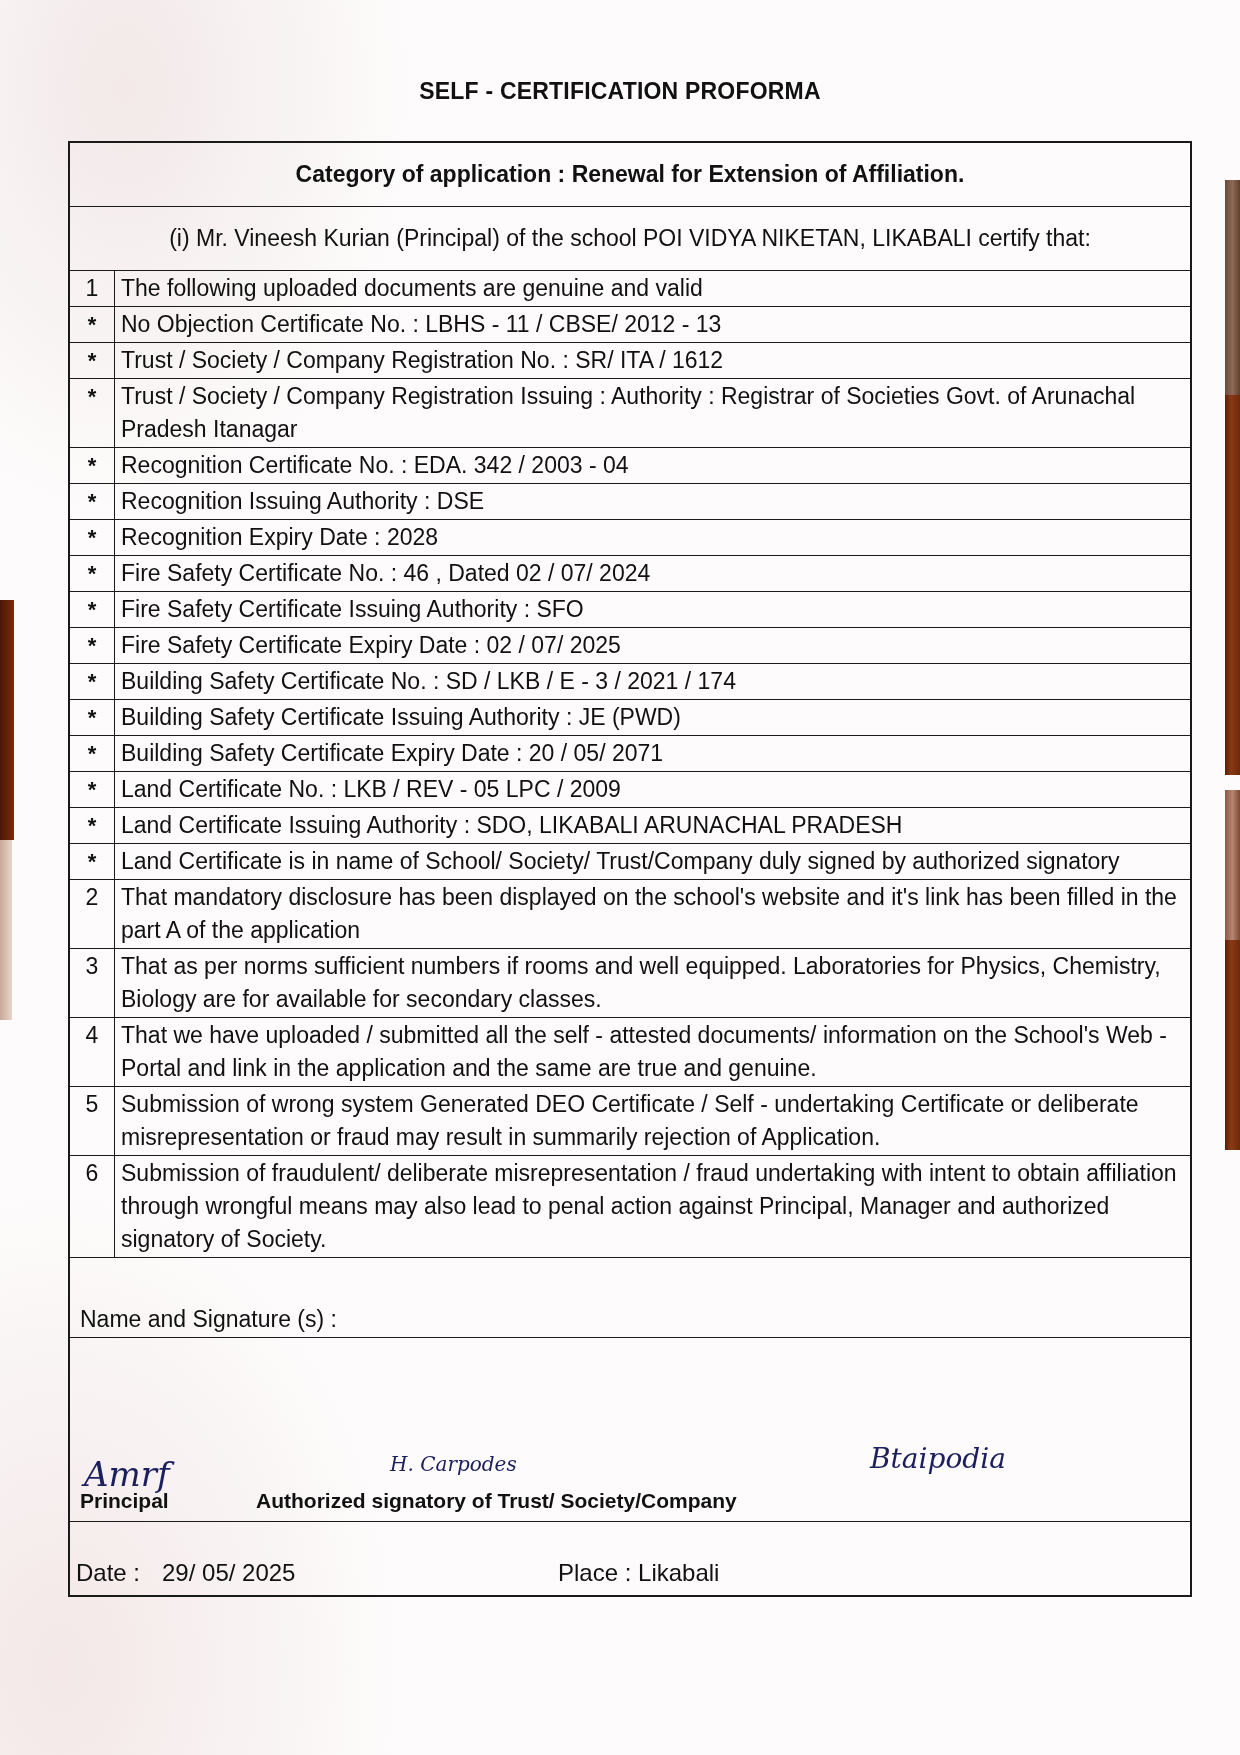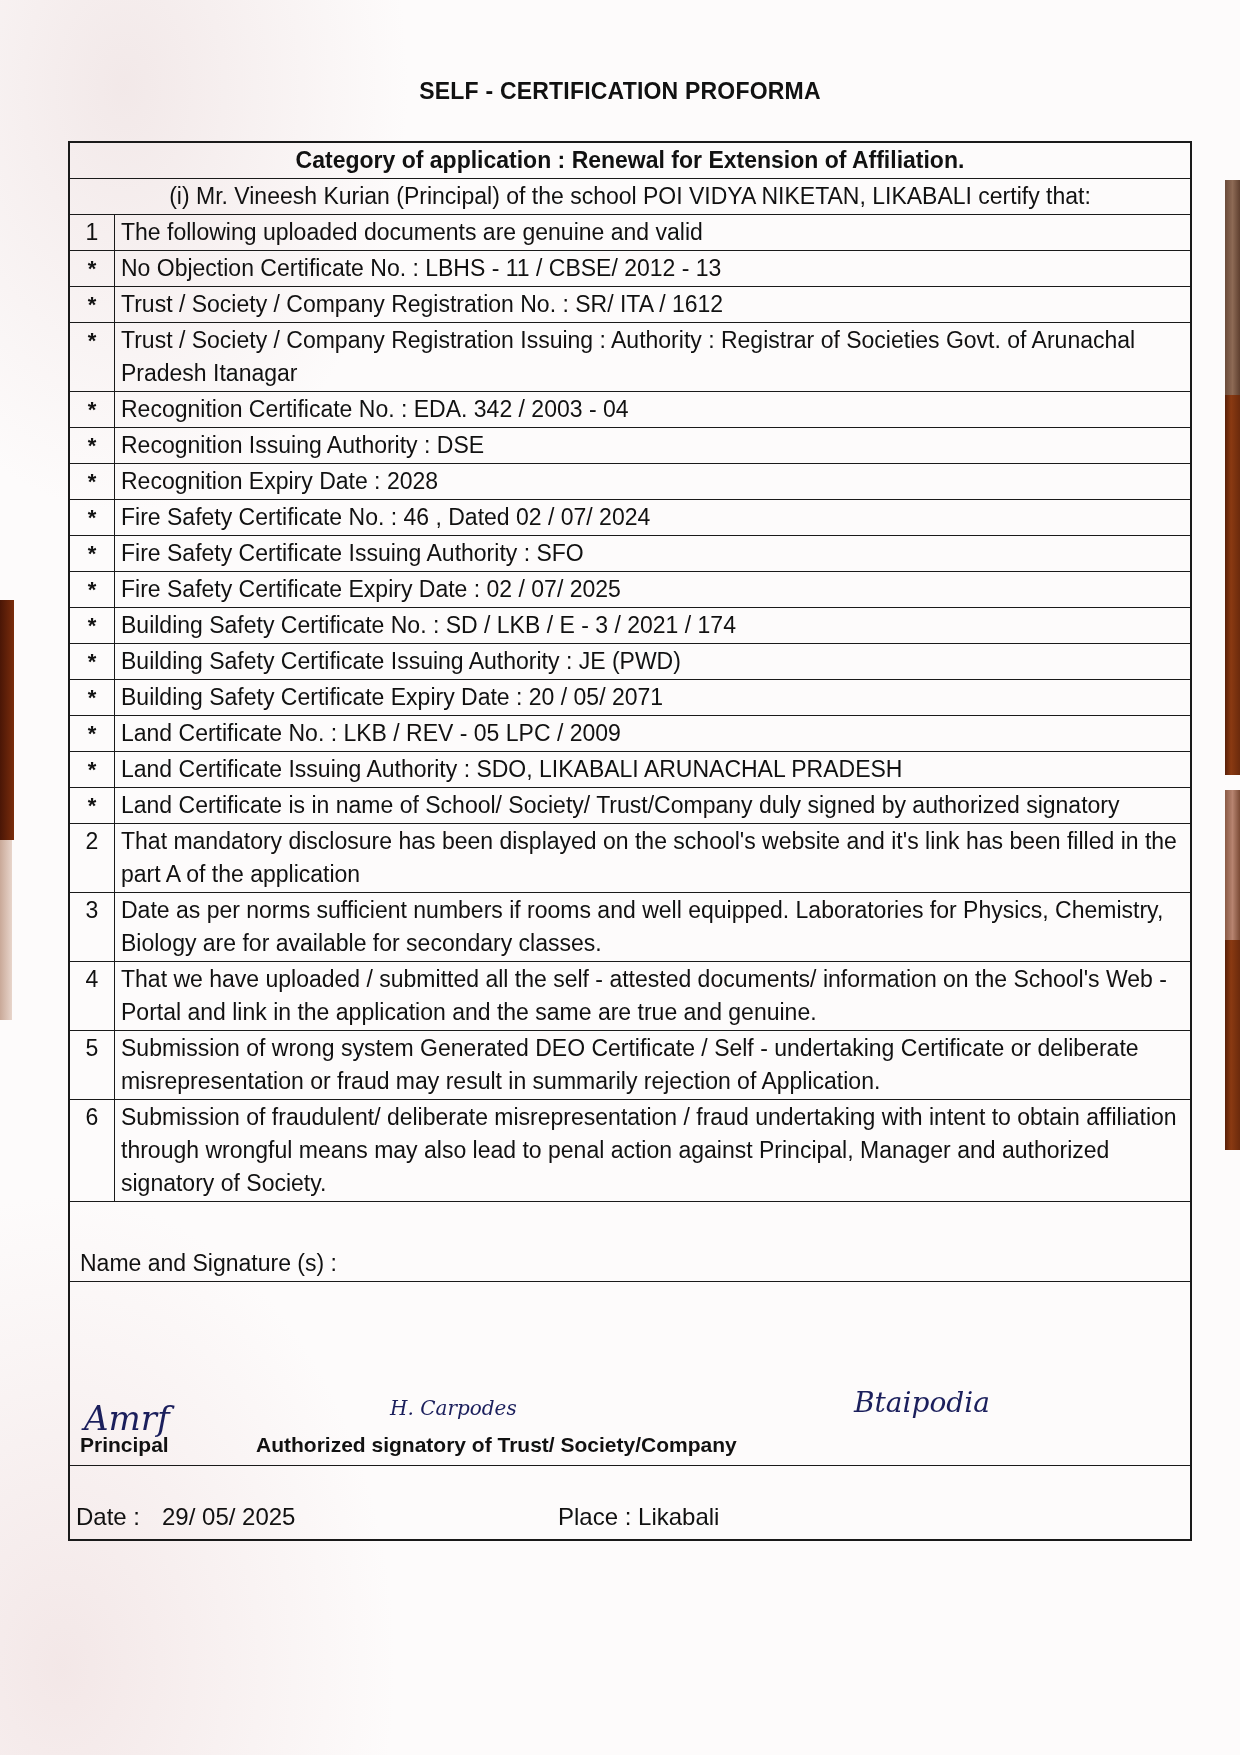--- a/index.html
+++ b/index.html
@@ -68,21 +68,21 @@
       line-height: 33px;
     }
     .form .row {
       display: flex;
       border-top: 1.5px solid #1a1a1a;
     }
     .form .row:first-child { border-top: none; }
     .form .full {
       width: 100%;
       text-align: center;
-      padding: 1px 0;
+      padding: 15px 0;
     }
     .form .full.bold { font-weight: bold; }
     .form .num {
       width: 44px;
       flex: 0 0 44px;
       text-align: center;
       border-right: 1.5px solid #1a1a1a;
       padding-top: 1px;
     }
     .form .num.star { font-weight: bold; font-size: 22px; }
@@ -209,21 +209,21 @@
   <div class="row">
     <div class="num star">*</div>
     <div class="txt">Land Certificate is in name of School/ Society/ Trust/Company duly signed by authorized signatory</div>
   </div>
   <div class="row">
     <div class="num">2</div>
     <div class="txt">That mandatory disclosure has been displayed on the school's website and it's link has been filled in the part A of the application</div>
   </div>
   <div class="row">
     <div class="num">3</div>
-    <div class="txt">Date as per norms sufficient numbers if rooms and well equipped. Laboratories for Physics, Chemistry, Biology are for available for secondary classes.</div>
+    <div class="txt">That as per norms sufficient numbers if rooms and well equipped. Laboratories for Physics, Chemistry, Biology are for available for secondary classes.</div>
   </div>
   <div class="row">
     <div class="num">4</div>
     <div class="txt">That we have uploaded / submitted all the self - attested documents/ information on the School's Web - Portal and link in the application and the same are true and genuine.</div>
   </div>
   <div class="row">
     <div class="num">5</div>
     <div class="txt">Submission of wrong system Generated DEO Certificate / Self - undertaking Certificate or deliberate misrepresentation or fraud may result in summarily rejection of Application.</div>
   </div>
   <div class="row">
@@ -236,21 +236,21 @@
   </div>
 
   <div class="row">
     <div class="sig-area">
       <span class="sig-mark" style="left:14px; bottom:30px; font-size:34px;">Amrf</span>
       <span class="sig-block" style="left:10px;">Principal</span>
 
       <span class="sig-mark" style="left:320px; bottom:40px; font-size:20px;">H. Carpodes</span>
       <span class="sig-block" style="left:186px;">Authorized signatory of Trust/ Society/Company</span>
 
-      <span class="sig-mark" style="left:784px; bottom:46px; font-size:28px;">Btaipodia</span>
+      <span class="sig-mark" style="left:800px; bottom:46px; font-size:28px;">Btaipodia</span>
     </div>
   </div>
 
   <div class="row">
     <div class="date-row">
       <span class="date" style="left:6px;">Date :</span>
       <span class="date" style="left:92px;">29/ 05/ 2025</span>
       <span class="place" style="left:488px;">Place : Likabali</span>
     </div>
   </div>

